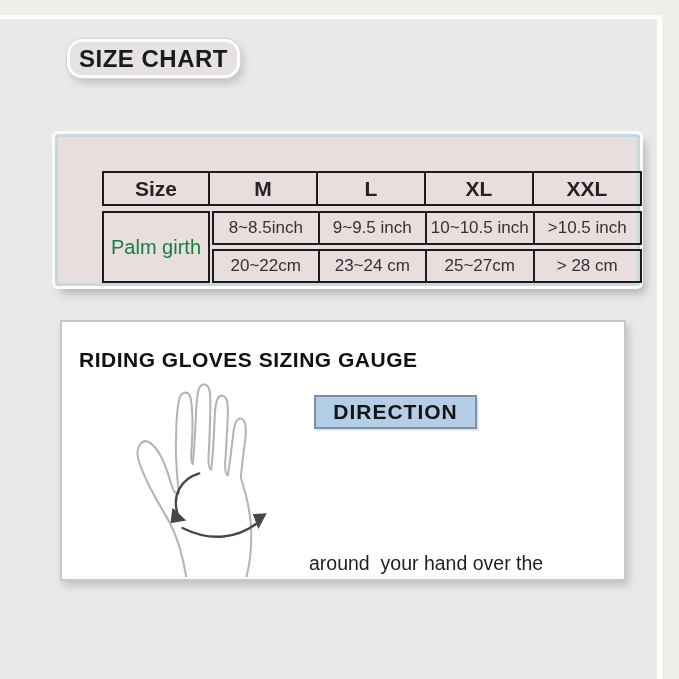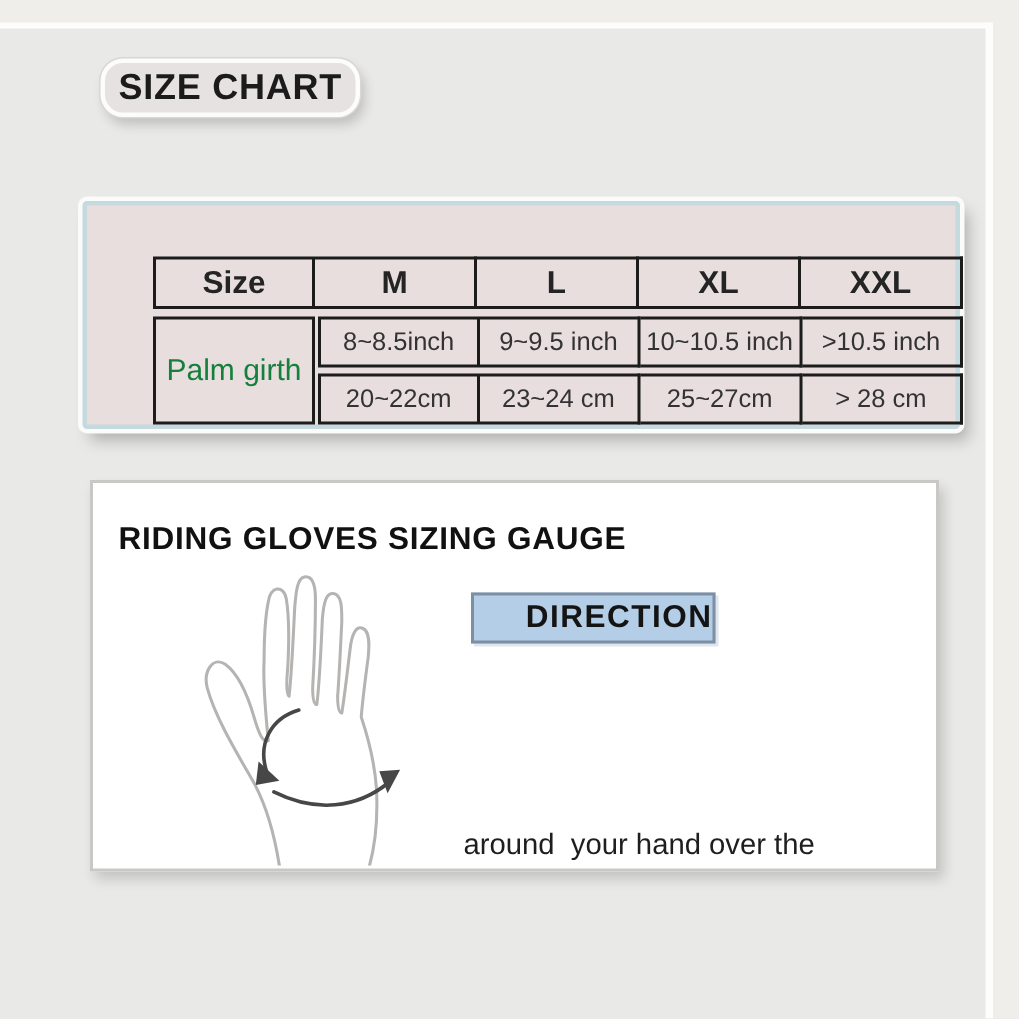--- a/index.html
+++ b/index.html
@@ -74,21 +74,21 @@
   .gauge-title {
     position:absolute; left:17px; top:26px;
     font-size:21px; font-weight:bold; color:#111; letter-spacing:0.5px;
   }
   .hand-svg { position:absolute; left:52px; top:33px; }
   .direction-box {
     position:absolute; left:252px; top:73px; width:163px; height:34px;
     background:#b5cee7;
     border:2px solid #7d8fa3;
     box-shadow:2px 2px 0 #dfe6ee;
-    display:flex; align-items:center; justify-content:flex-end;
+    display:flex; align-items:center; justify-content:center;
   }
   .direction-box span {
     font-size:21px; font-weight:bold; color:#141414; letter-spacing:1px;
   }
   .measure-title {
     position:absolute; left:248px; top:112px;
     font-size:25px; font-weight:bold; color:#161616;
   }
   .instructions {
     position:absolute; left:247px; top:146px;

